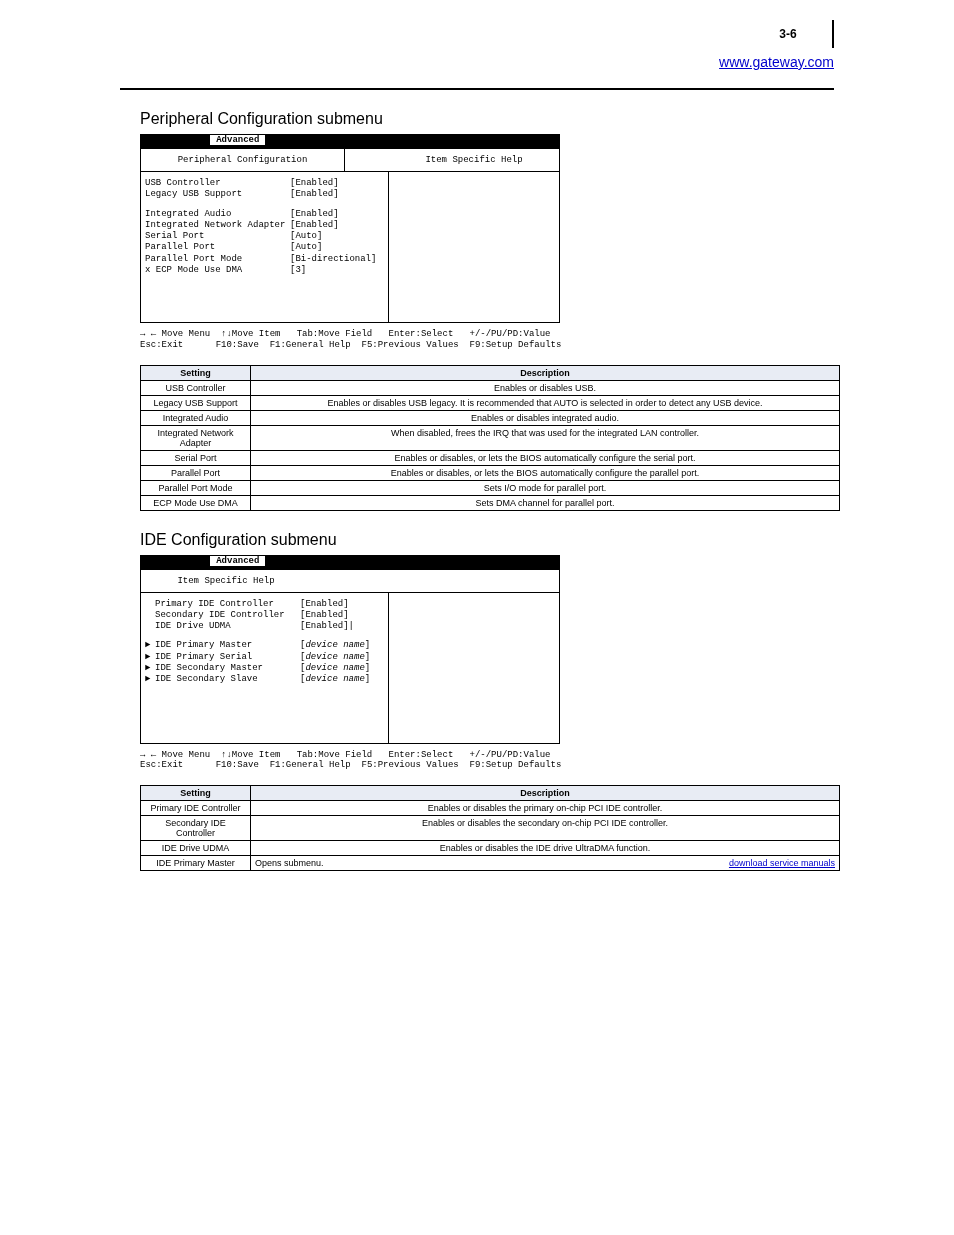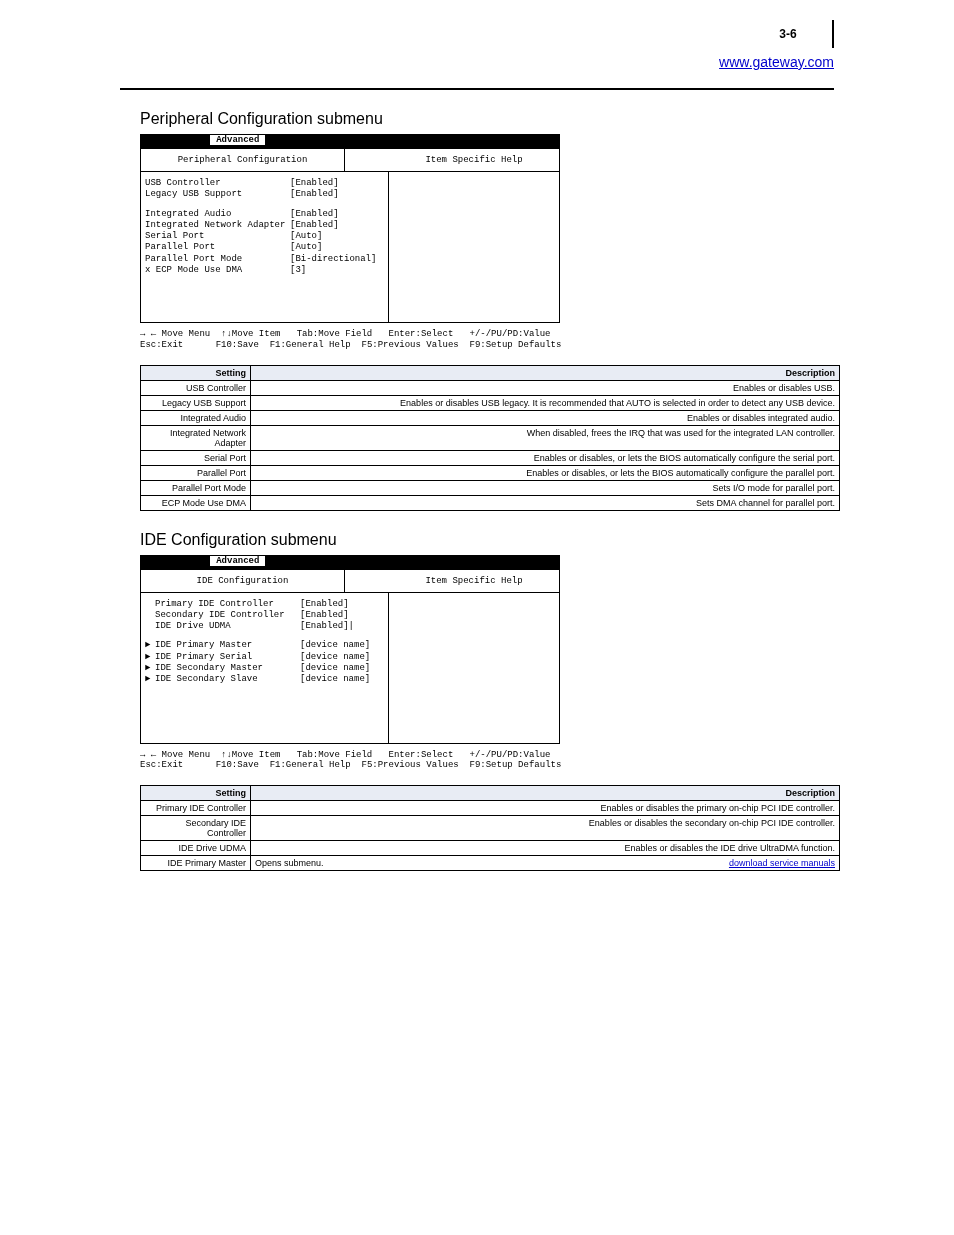--- a/index.html
+++ b/index.html
@@ -98,21 +98,21 @@
   .bios-body .right {
     width: 170px;
     padding: 6px 4px;
   }
   .bios-row {
     display: flex;
     line-height: 1.25;
   }
   .bios-row .lbl { width: 145px; white-space: pre; }
   .bios-row .val { flex: 1; }
-  .bios-row .val .italic { }
+  .bios-row .val .italic { font-style: italic; }
   .bios-row .arrow { width: 10px; }
   .bios-gap { height: 8px; }
 
   .nav-help {
     font-family: "Courier New", monospace;
     font-size: 9px;
     margin: 0 0 14px 140px;
     width: 420px;
     line-height: 1.2;
   }
@@ -121,21 +121,21 @@
   table.option-table {
     border-collapse: collapse;
     width: 700px;
     margin: 0 0 20px 140px;
     font-family: Arial, sans-serif;
     font-size: 9px;
   }
   table.option-table th, table.option-table td {
     border: 1px solid #000;
     padding: 2px 4px;
-    text-align: right;
+    text-align: center;
     vertical-align: top;
   }
   table.option-table th {
     background: #e8ecf4;
     font-weight: bold;
   }
   table.option-table td.col1 { width: 110px; }
   table.option-table td a { color: #0000cc; }
 </style>
 </head>
@@ -246,21 +246,20 @@
   </table>
 
 <div class="section-title">IDE Configuration submenu</div>
 
 <div class="bios-box">
   <div class="bios-tabbar">
     <span class="bios-tab">&nbsp;&nbsp;&nbsp;&nbsp;&nbsp;&nbsp;&nbsp;&nbsp;</span>
     <span class="bios-tab active">Advanced</span>
   </div>
   <div class="bios-subheader">
-    <div class="left">IDE Configuration</div>
     <div class="right">Item Specific Help</div>
   </div>
   <div class="bios-body">
     <div class="left">
       <div class="bios-row">
           <span class="arrow"></span>
           <span class="lbl">Primary IDE Controller</span>
           <span class="val">[Enabled]</span>
         </div>
       <div class="bios-row">

